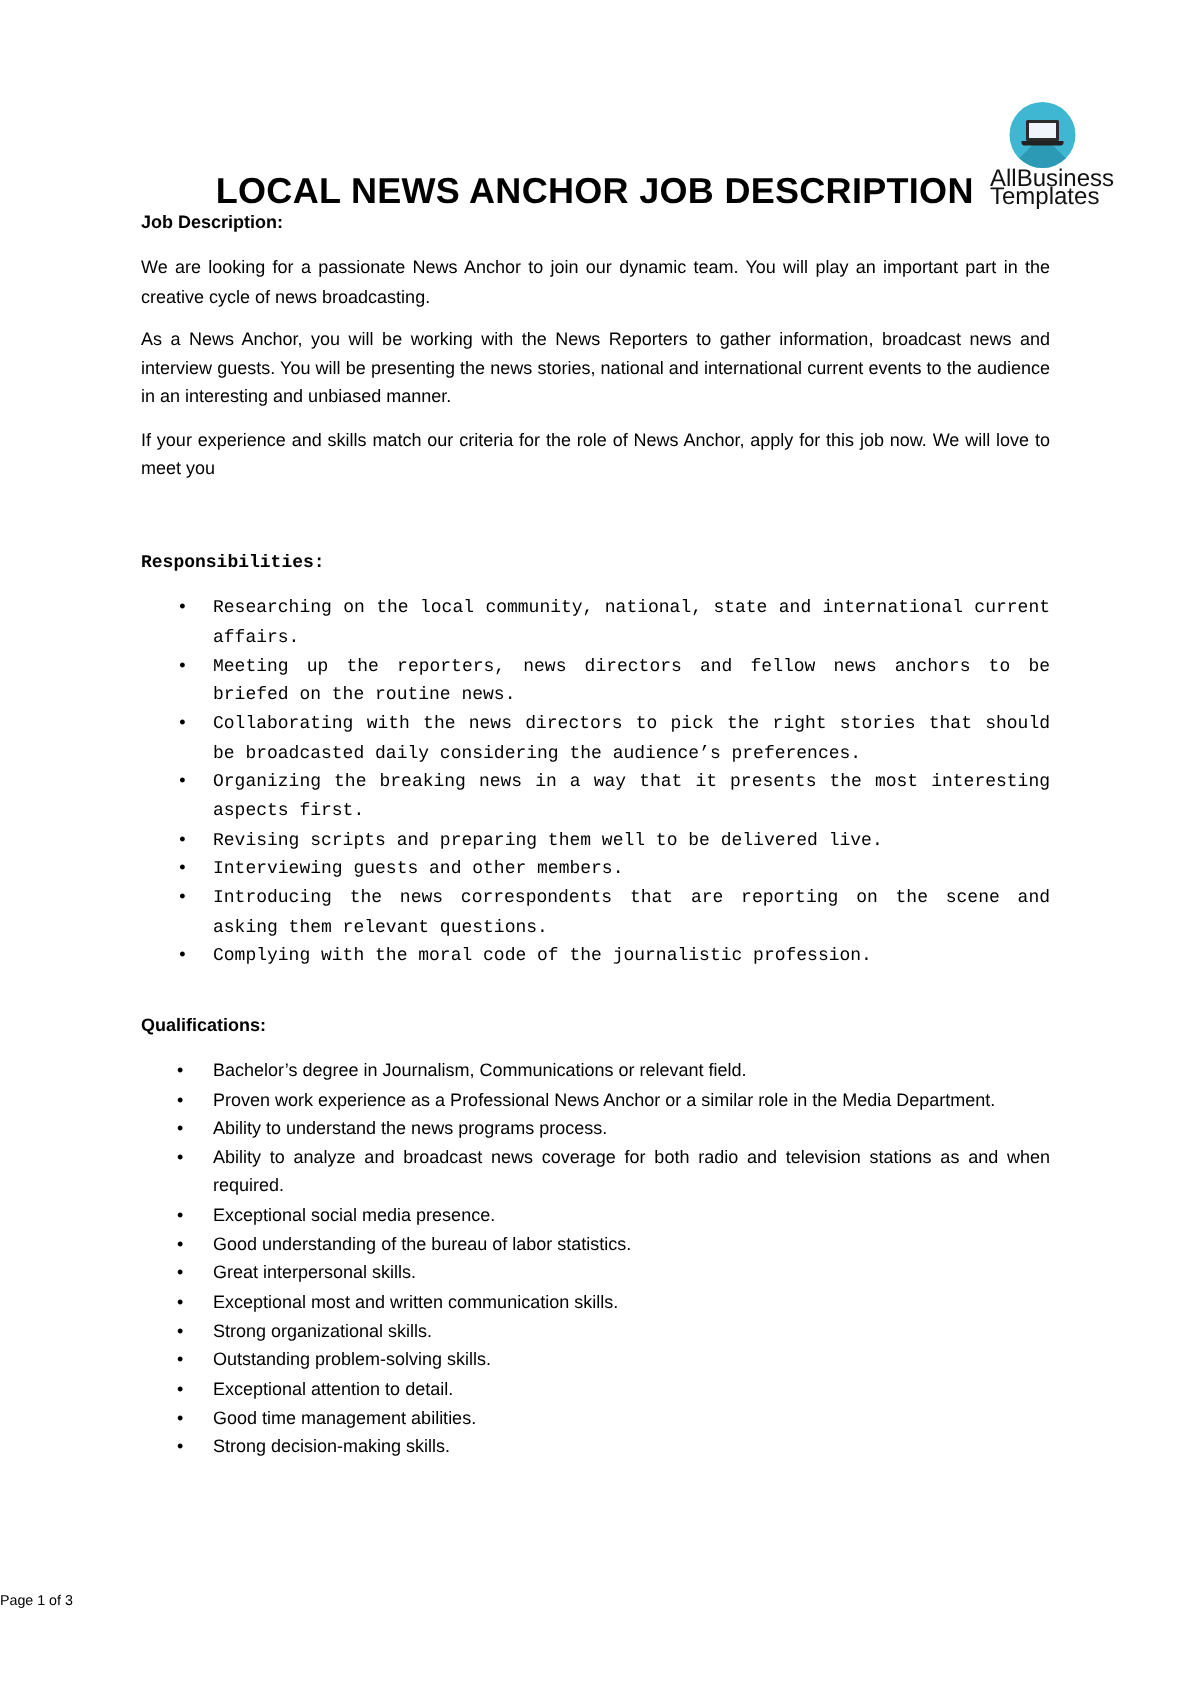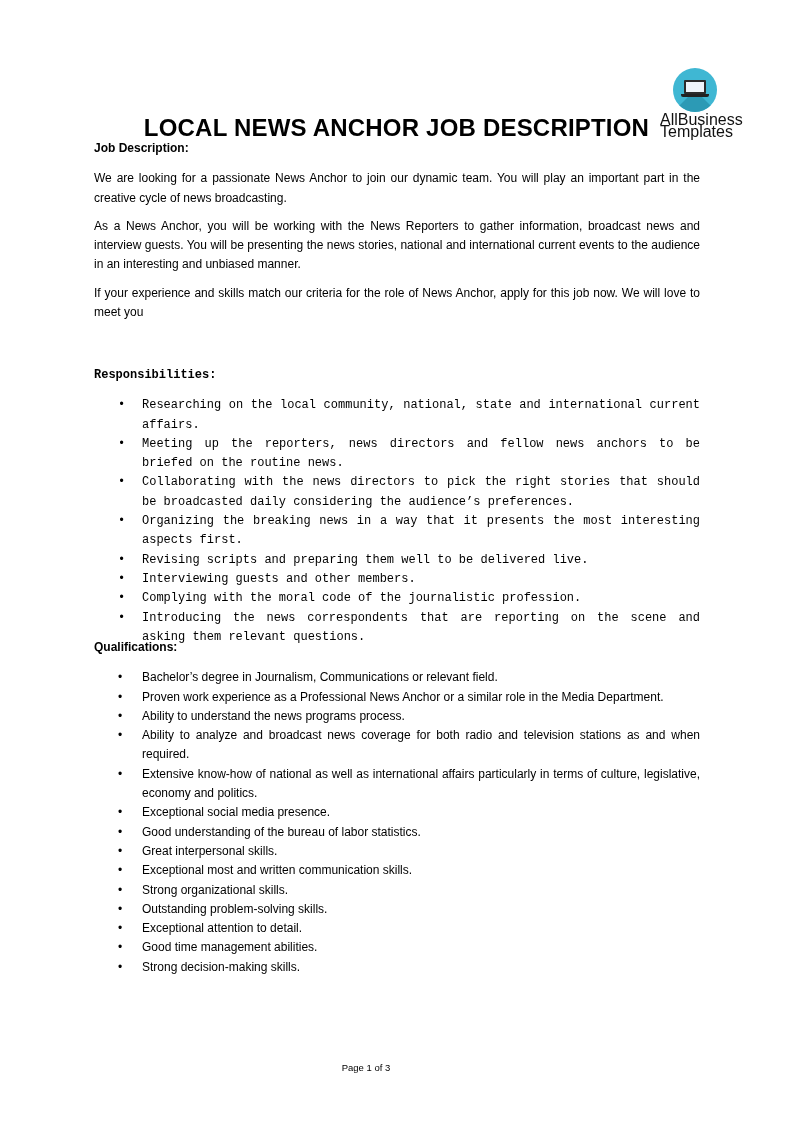--- a/index.html
+++ b/index.html
@@ -15,21 +15,21 @@
   .logo-text { font-size: 16px; line-height: 12px; color: #111; margin-top: 2px; }
 
   .title { position: absolute; top: 114px; left: 0; width: 793px; text-align: center;
            font-weight: bold; font-size: 24px; letter-spacing: 0.2px; }
   .content { position: absolute; left: 94px; width: 606px; font-size: 12px; line-height: 19.3px; }
   .h { font-weight: bold; }
   p.para { margin: 0; text-align: justify; }
   ul.bul { list-style: none; margin: 0; padding: 0; }
   ul.bul li { position: relative; padding-left: 48px; text-align: justify; }
   ul.bul li::before { content: "\2022"; position: absolute; left: 24px; top: 0; }
-  .footer { position: absolute; top: 1062px; left: 0; width: 732px; text-align: center; font-size: 9.5px; }
+  .footer { position: absolute; top: 1062px; left: 0; width: 732px; font-size: 9.5px; }
 </style>
 </head>
 <body>
 
 <div class="logo">
   <div class="logo-circle">
     <div class="logo-shadow"></div>
     <div class="laptop-screen">
         <div class="laptop-inner"></div>
       </div>
@@ -50,33 +50,32 @@
 
 <div class="content" style="top:366px;font-family:Liberation Mono, monospace;">
   <div class="h">Responsibilities:</div>
   <ul class="bul" style="margin-top:11px;">
     <li>Researching on the local community, national, state and international current affairs.</li>
     <li>Meeting up the reporters, news directors and fellow news anchors to be briefed on the routine news.</li>
     <li>Collaborating with the news directors to pick the right stories that should be broadcasted daily considering the audience’s preferences.</li>
     <li>Organizing the breaking news in a way that it presents the most interesting aspects first.</li>
     <li>Revising scripts and preparing them well to be delivered live.</li>
     <li>Interviewing guests and other members.</li>
+    <li>Introducing the news correspondents that are reporting on the scene and asking them relevant questions.</li>
     <li>Complying with the moral code of the journalistic profession.</li>
-    <li>Introducing the news correspondents that are reporting on the scene and asking them relevant questions.</li>
   </ul>
 </div>
 
-<div class="content" style="top:638px;">
+<div class="content" style="top:674px;">
   <div class="h">Qualifications:</div>
   <ul class="bul" style="margin-top:11px;">
     <li>Bachelor’s degree in Journalism, Communications or relevant field.</li>
     <li>Proven work experience as a Professional News Anchor or a similar role in the Media Department.</li>
     <li>Ability to understand the news programs process.</li>
     <li>Ability to analyze and broadcast news coverage for both radio and television stations as and when required.</li>
-    <li>Extensive know-how of national as well as international affairs particularly in terms of culture, legislative, economy and politics.</li>
     <li>Exceptional social media presence.</li>
     <li>Good understanding of the bureau of labor statistics.</li>
     <li>Great interpersonal skills.</li>
     <li>Exceptional most and written communication skills.</li>
     <li>Strong organizational skills.</li>
     <li>Outstanding problem-solving skills.</li>
     <li>Exceptional attention to detail.</li>
     <li>Good time management abilities.</li>
     <li>Strong decision-making skills.</li>
   </ul>

